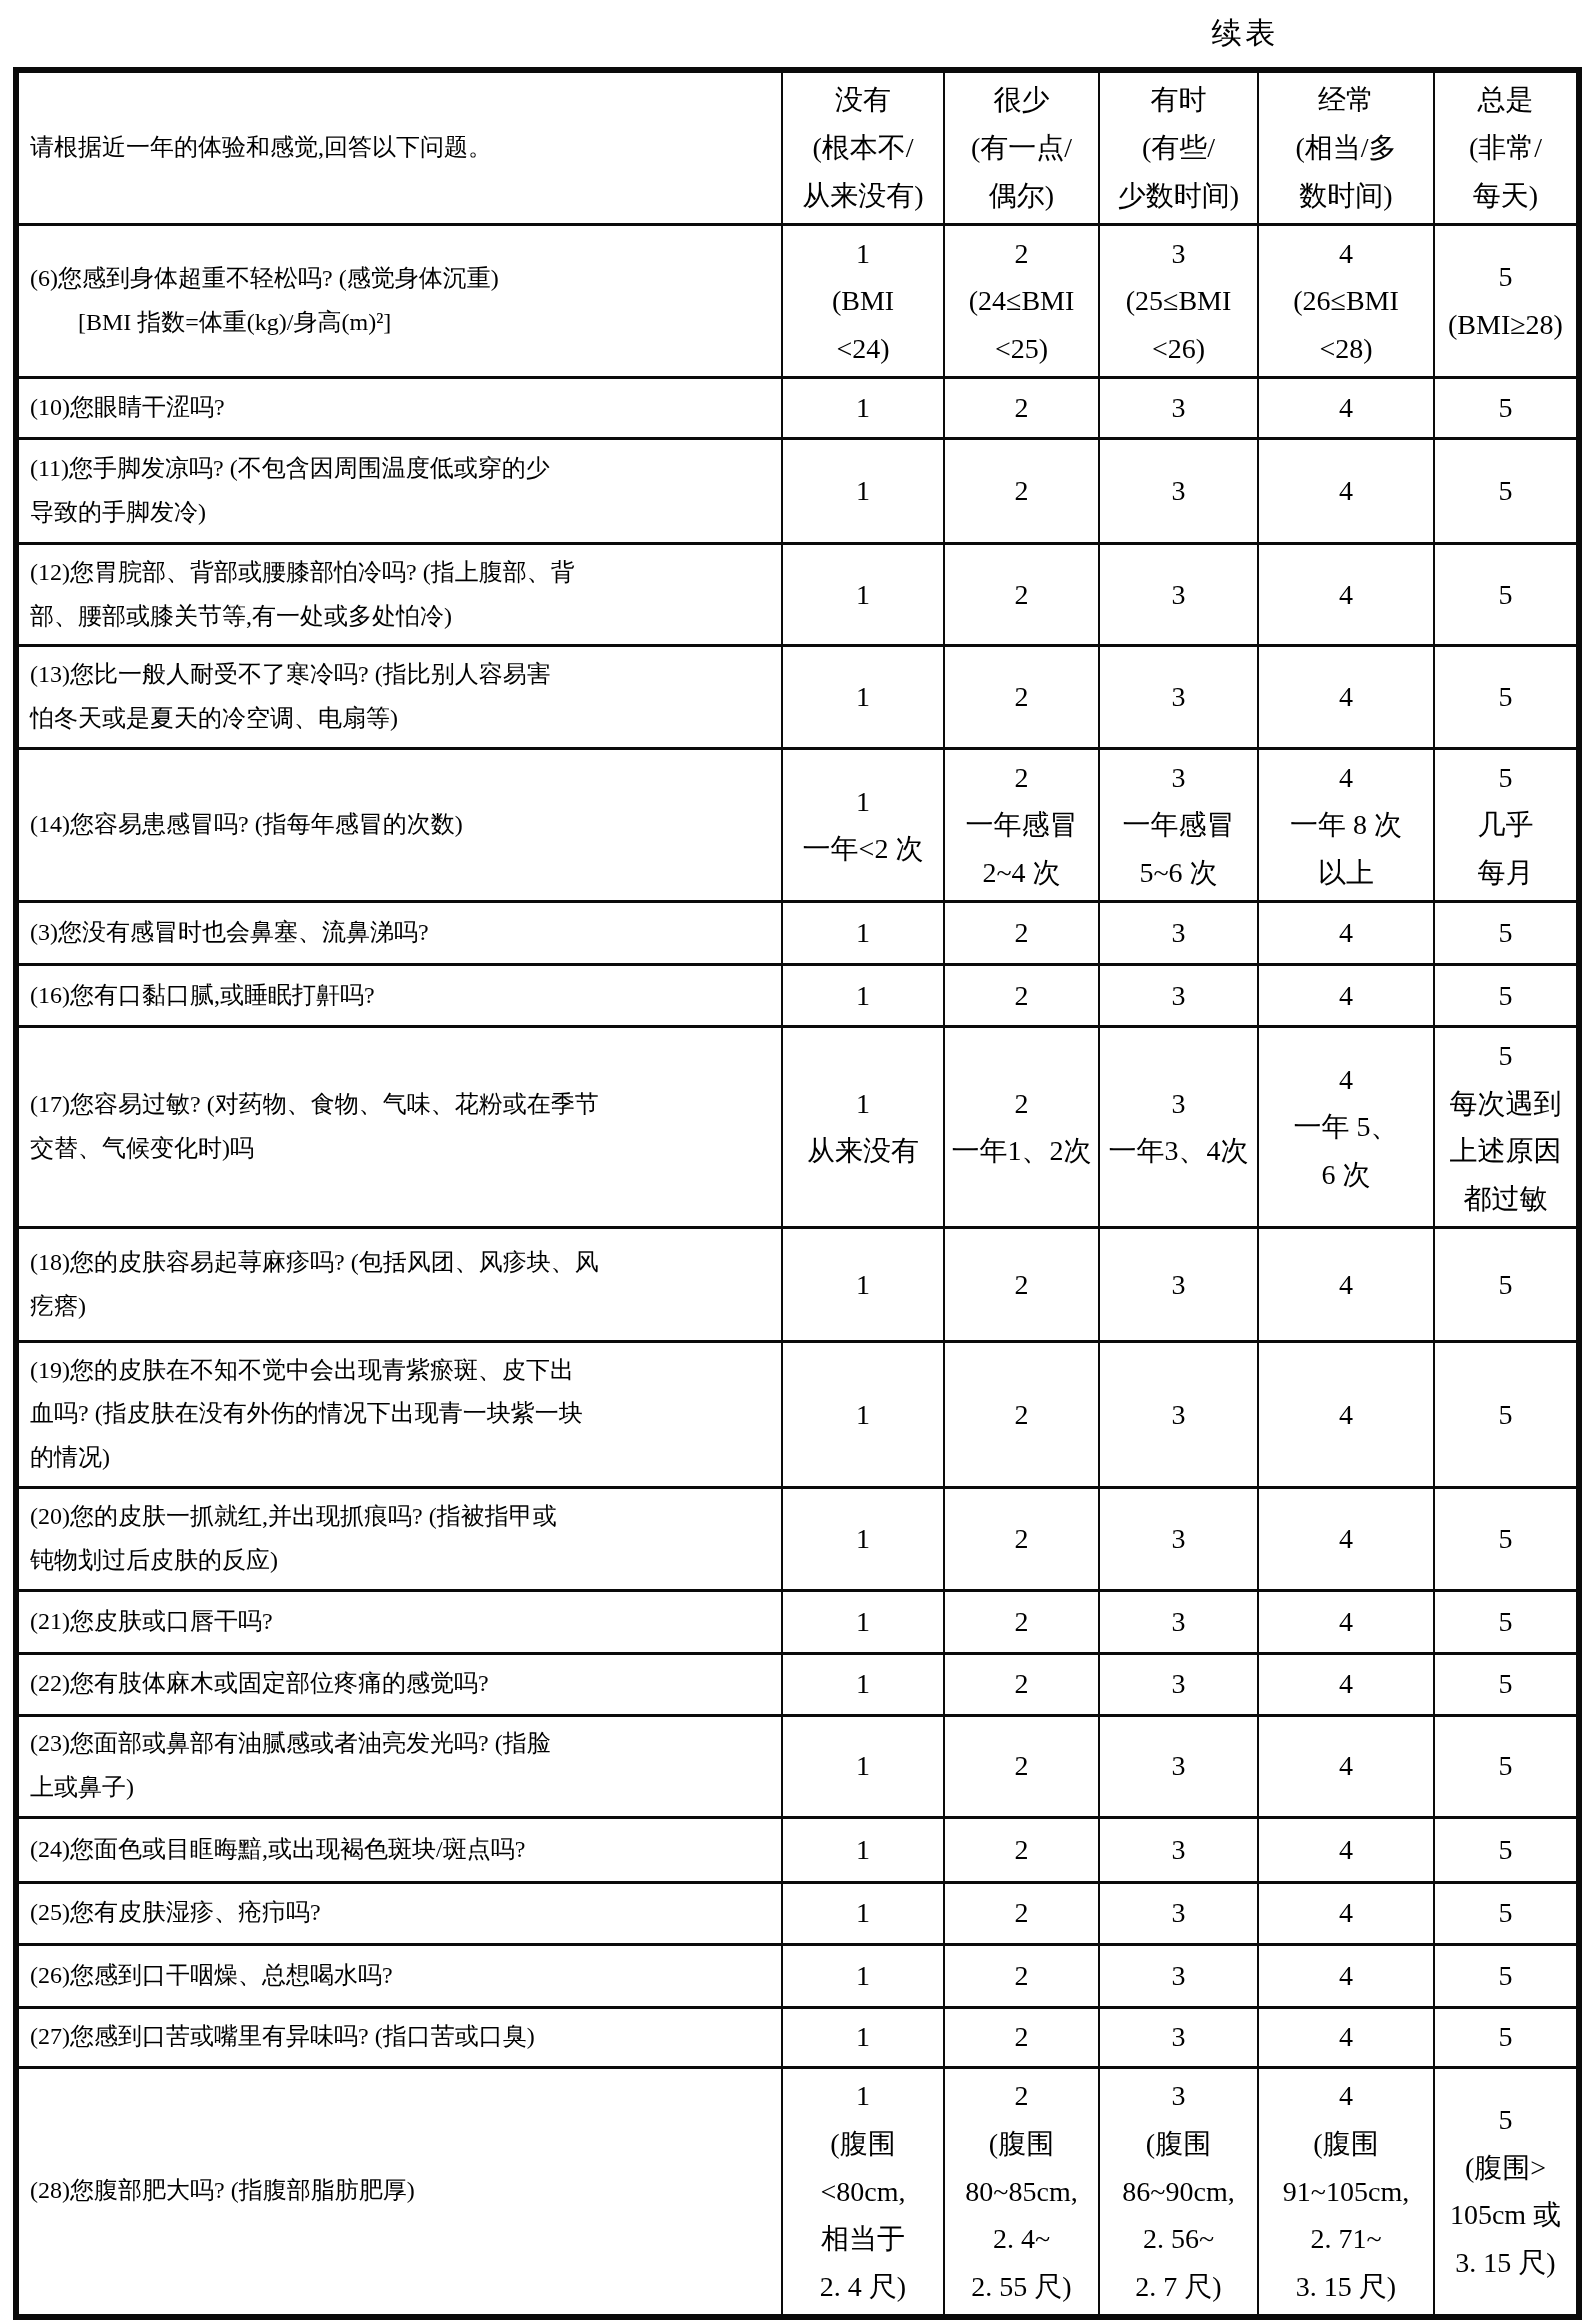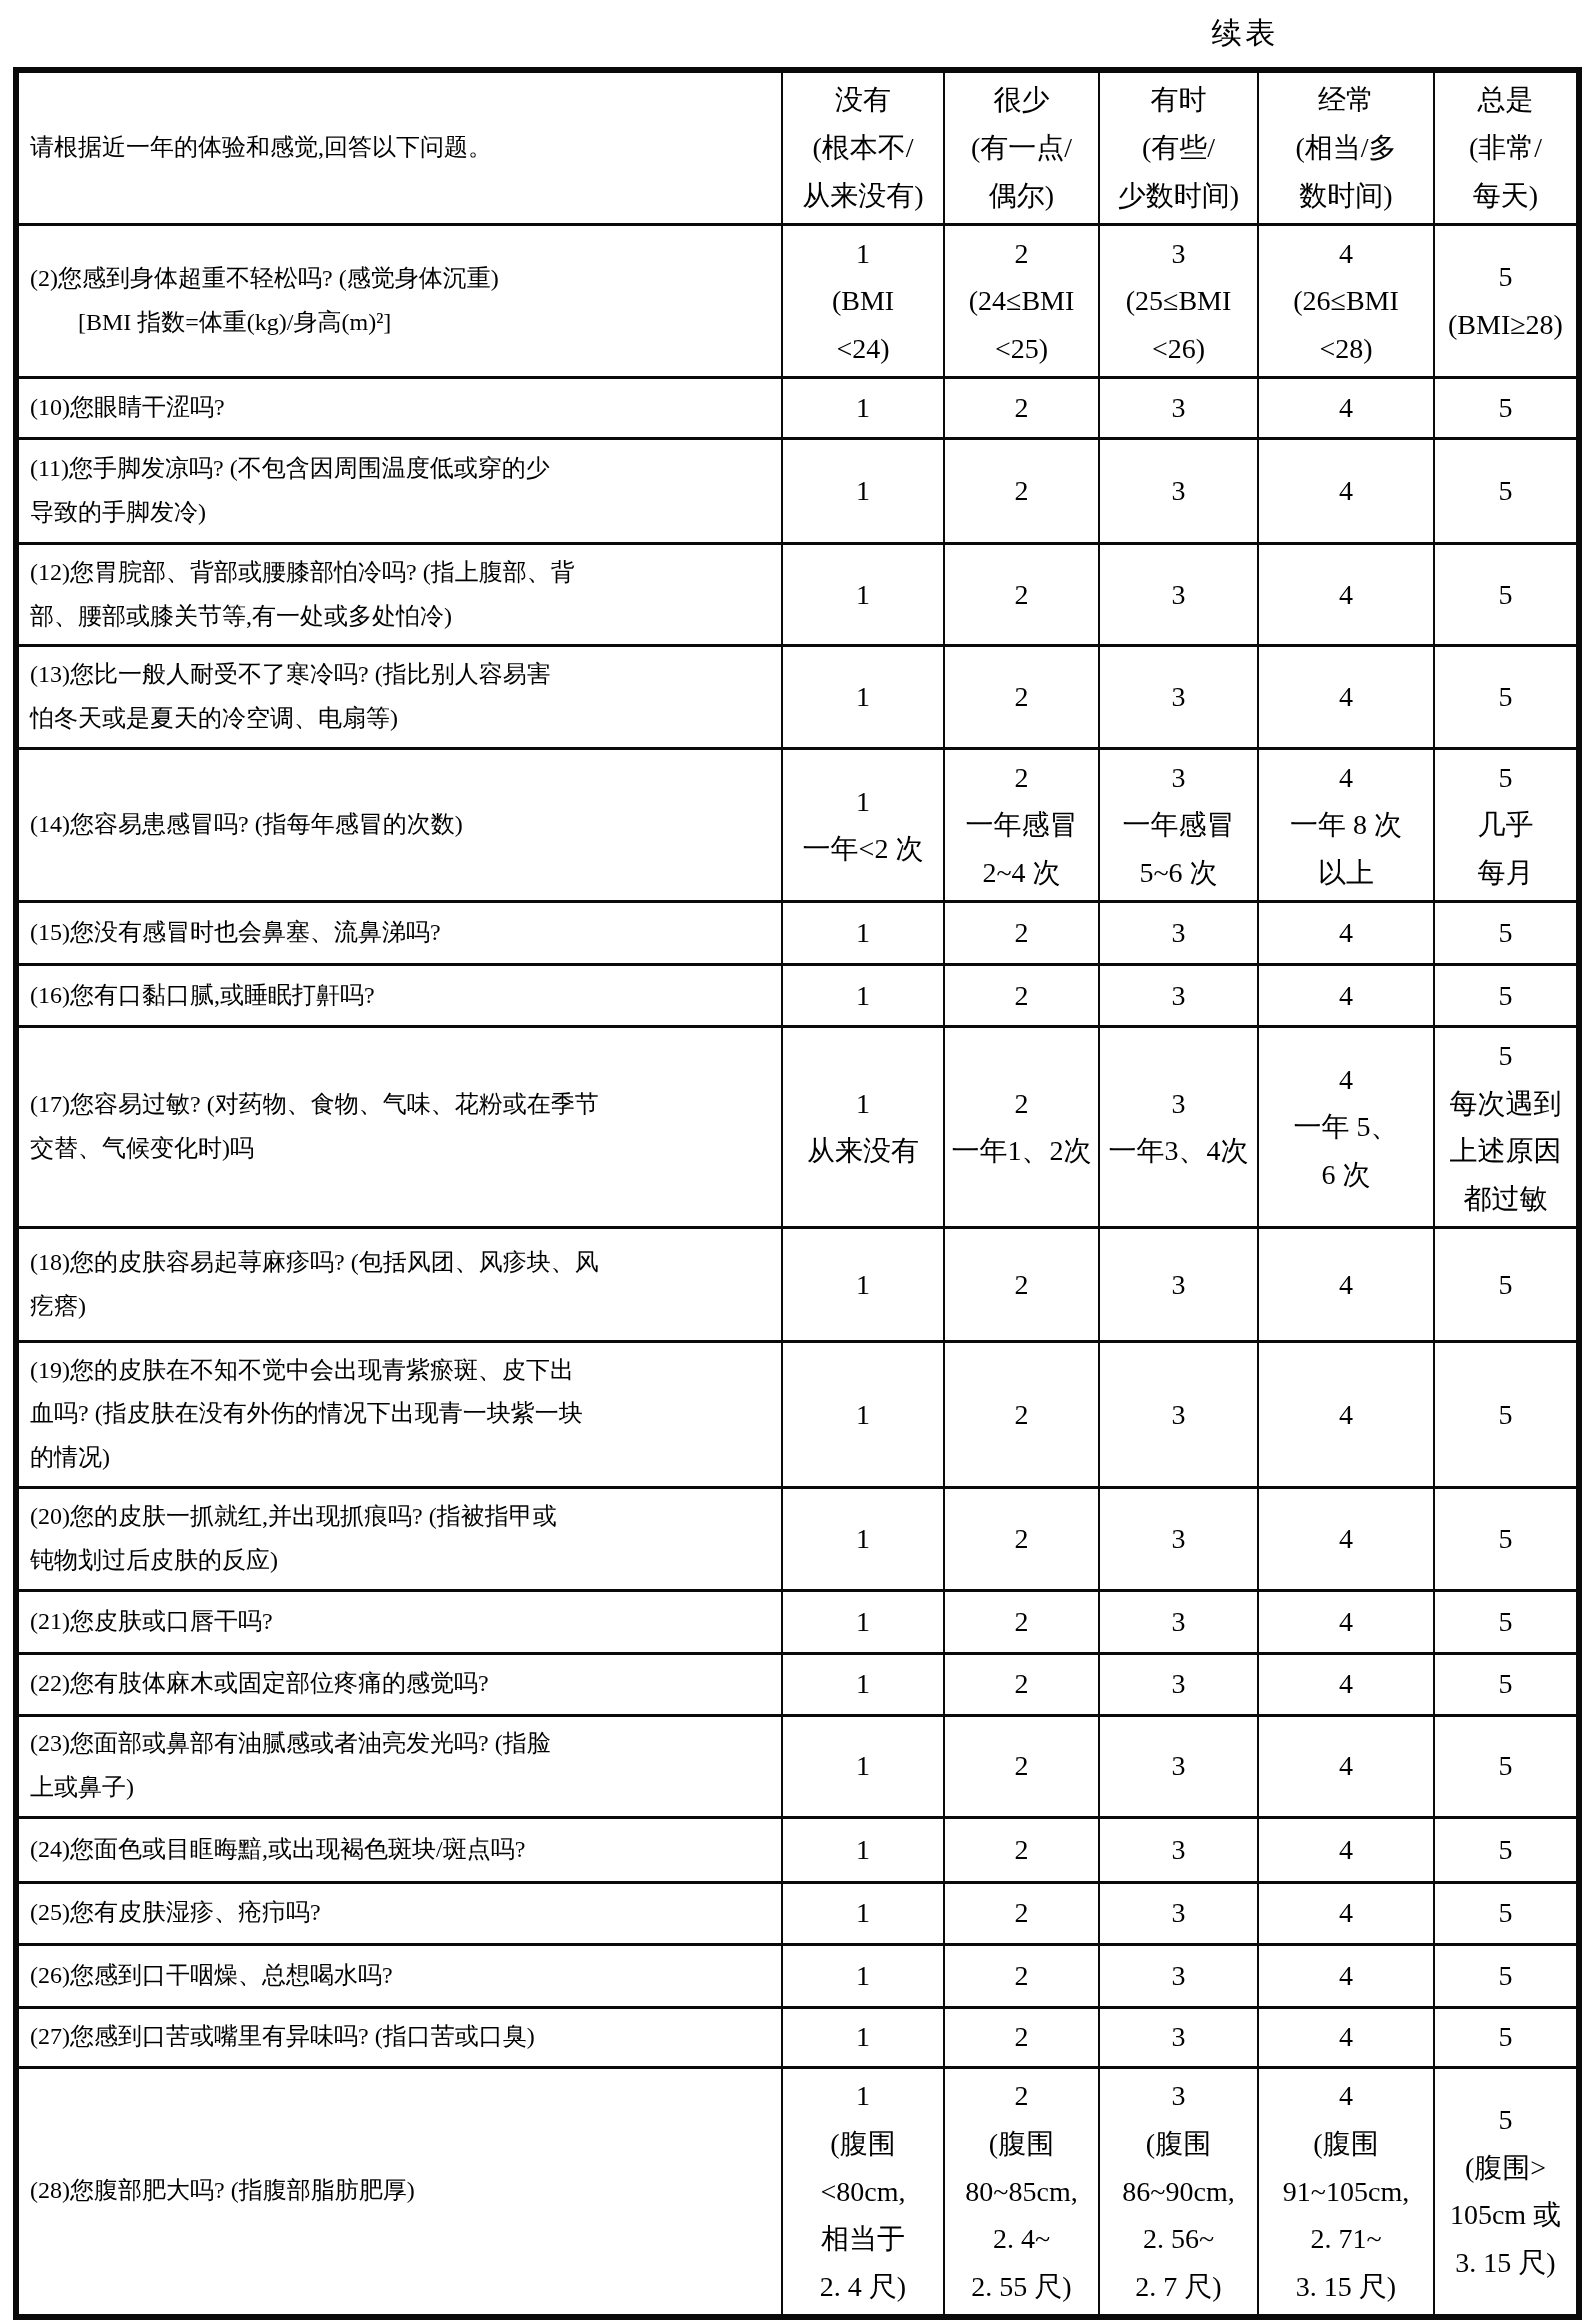--- a/index.html
+++ b/index.html
@@ -91,21 +91,21 @@
         <th class="opt-cell">经常
 (相当/多
 数时间)</th>
         <th class="opt-cell">总是
 (非常/
 每天)</th>
       </tr>
     </thead>
     <tbody id="rows-body">
         <tr style="height: 145px;">
-      <td class="q-cell">(2)您感到身体超重不轻松吗? (感觉身体沉重)
+      <td class="q-cell">(6)您感到身体超重不轻松吗? (感觉身体沉重)
 　　[BMI 指数=体重(kg)/身高(m)²]</td>
       <td class="score-cell">1
 (BMI
 &lt;24)</td>
       <td class="score-cell">2
 (24≤BMI
 &lt;25)</td>
       <td class="score-cell">3
 (25≤BMI
 &lt;26)</td>
@@ -161,21 +161,21 @@
 一年感冒
 5~6 次</td>
       <td class="score-cell">4
 一年 8 次
 以上</td>
       <td class="score-cell">5
 几乎
 每月</td>
     </tr>
         <tr style="height: 63px;">
-      <td class="q-cell">(15)您没有感冒时也会鼻塞、流鼻涕吗?</td>
+      <td class="q-cell">(3)您没有感冒时也会鼻塞、流鼻涕吗?</td>
       <td class="score-cell">1</td>
       <td class="score-cell">2</td>
       <td class="score-cell">3</td>
       <td class="score-cell">4</td>
       <td class="score-cell">5</td>
     </tr>
         <tr style="height: 62px;">
       <td class="q-cell">(16)您有口黏口腻,或睡眠打鼾吗?</td>
       <td class="score-cell">1</td>
       <td class="score-cell">2</td>

